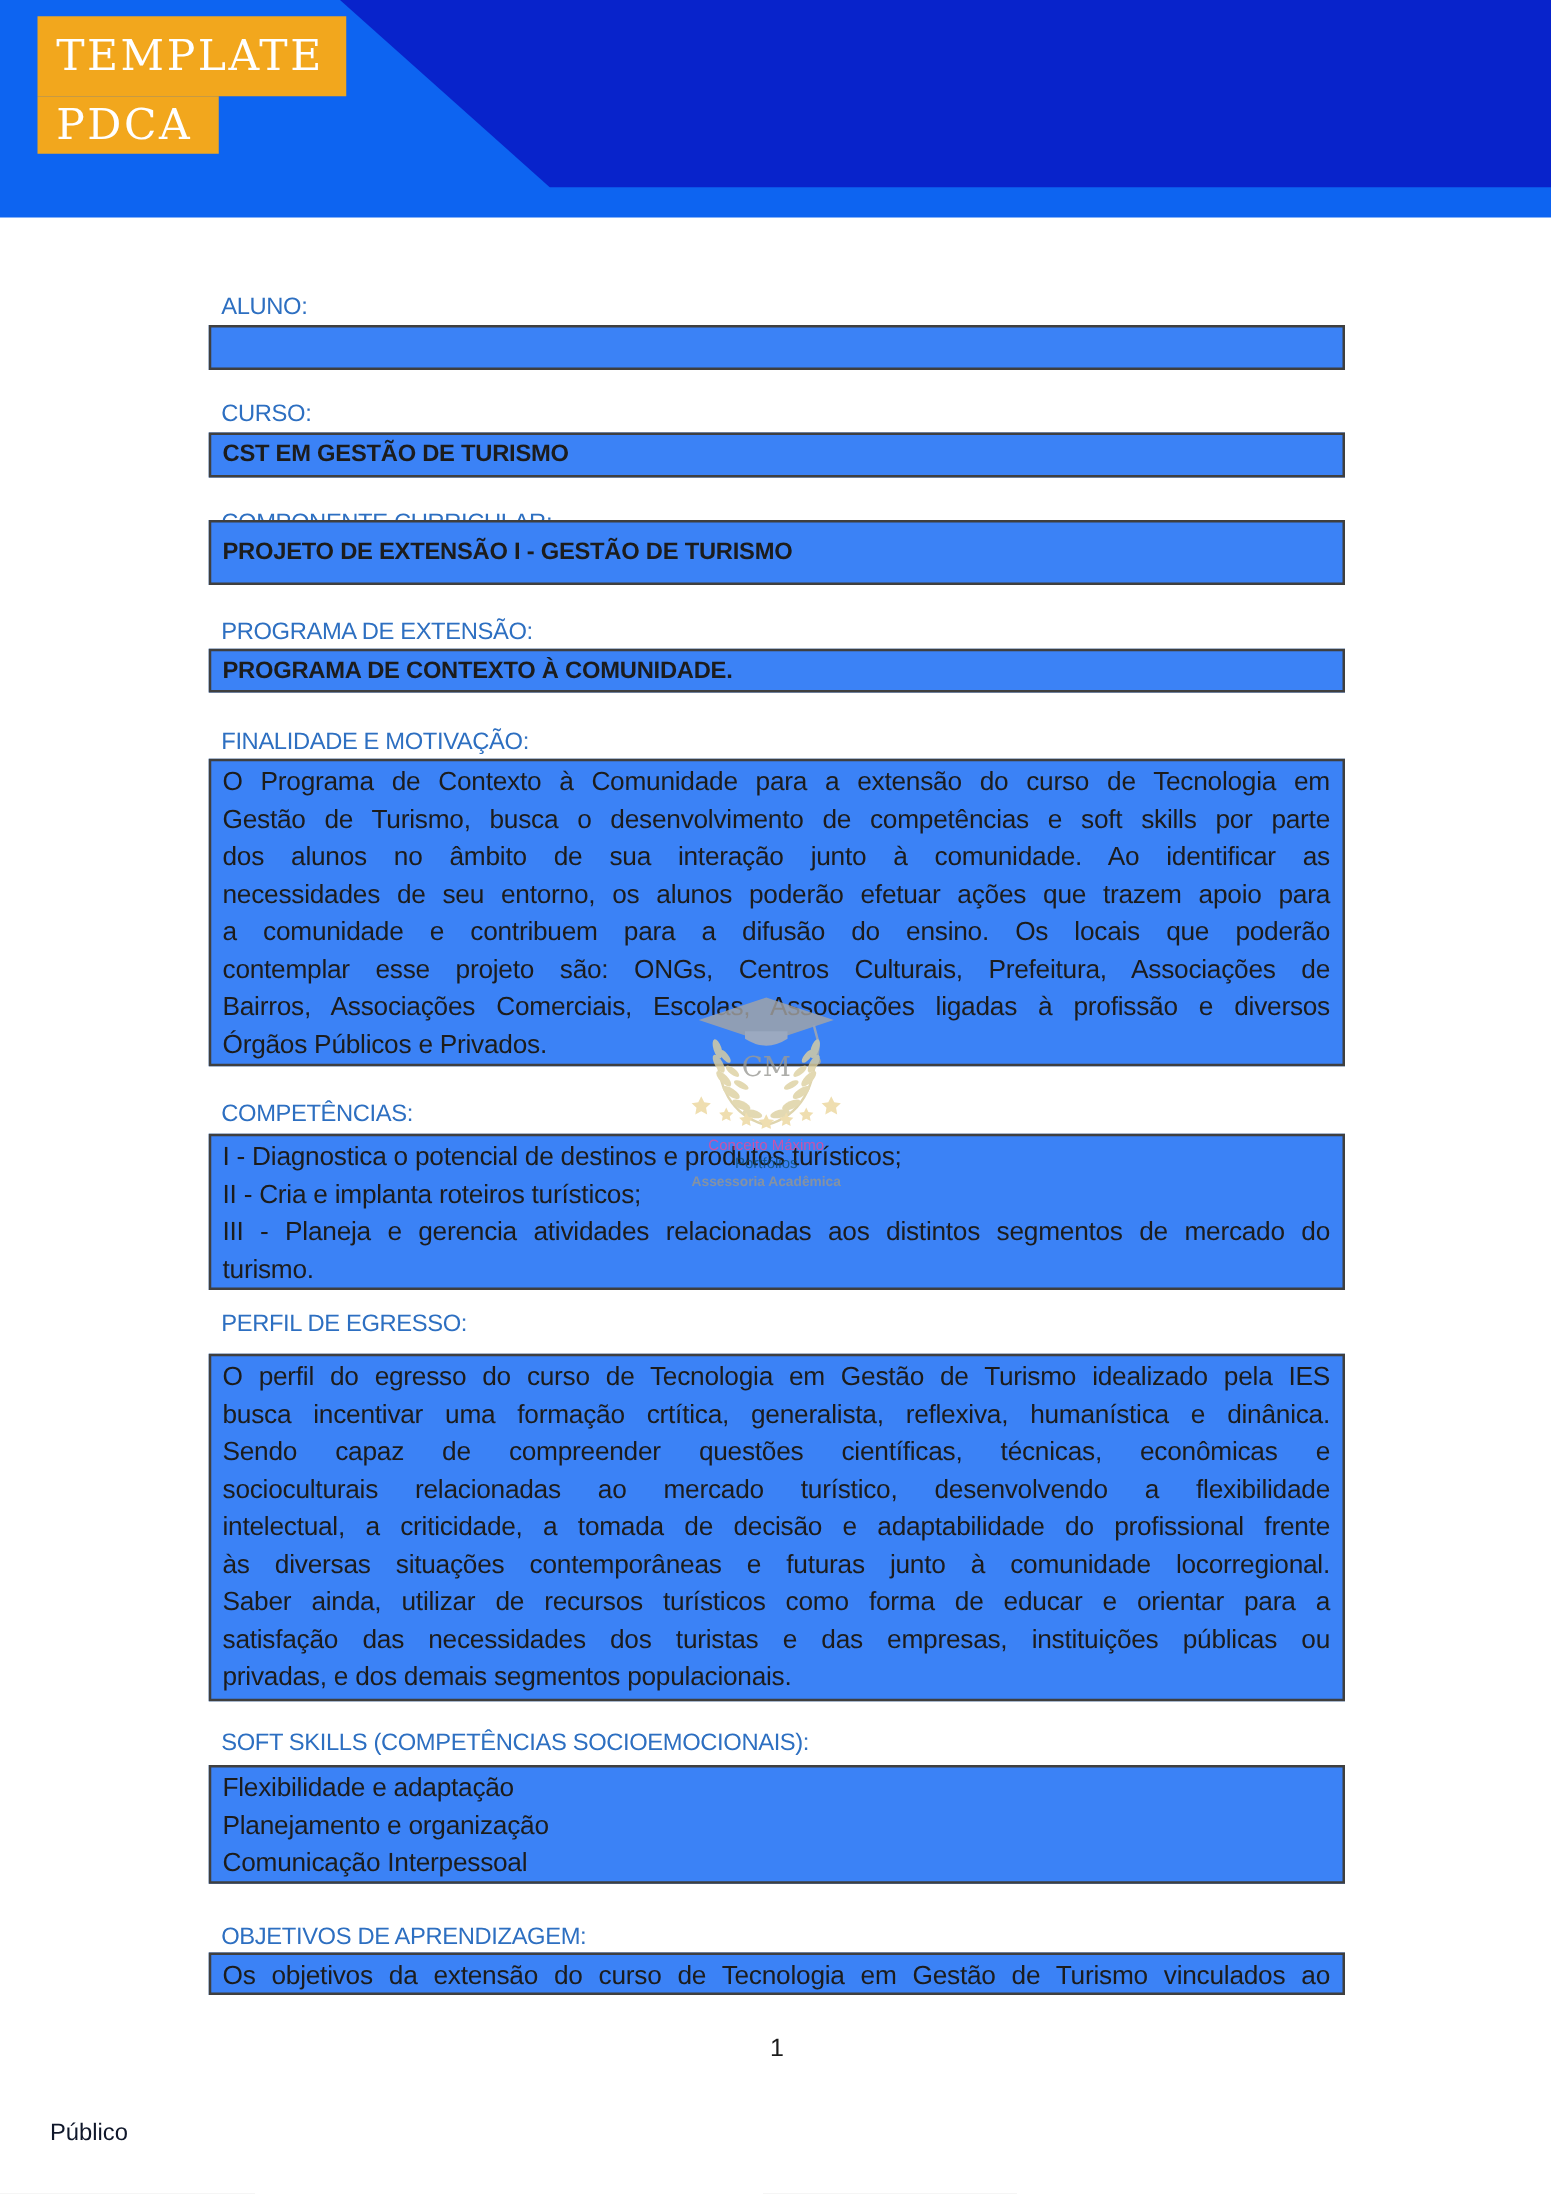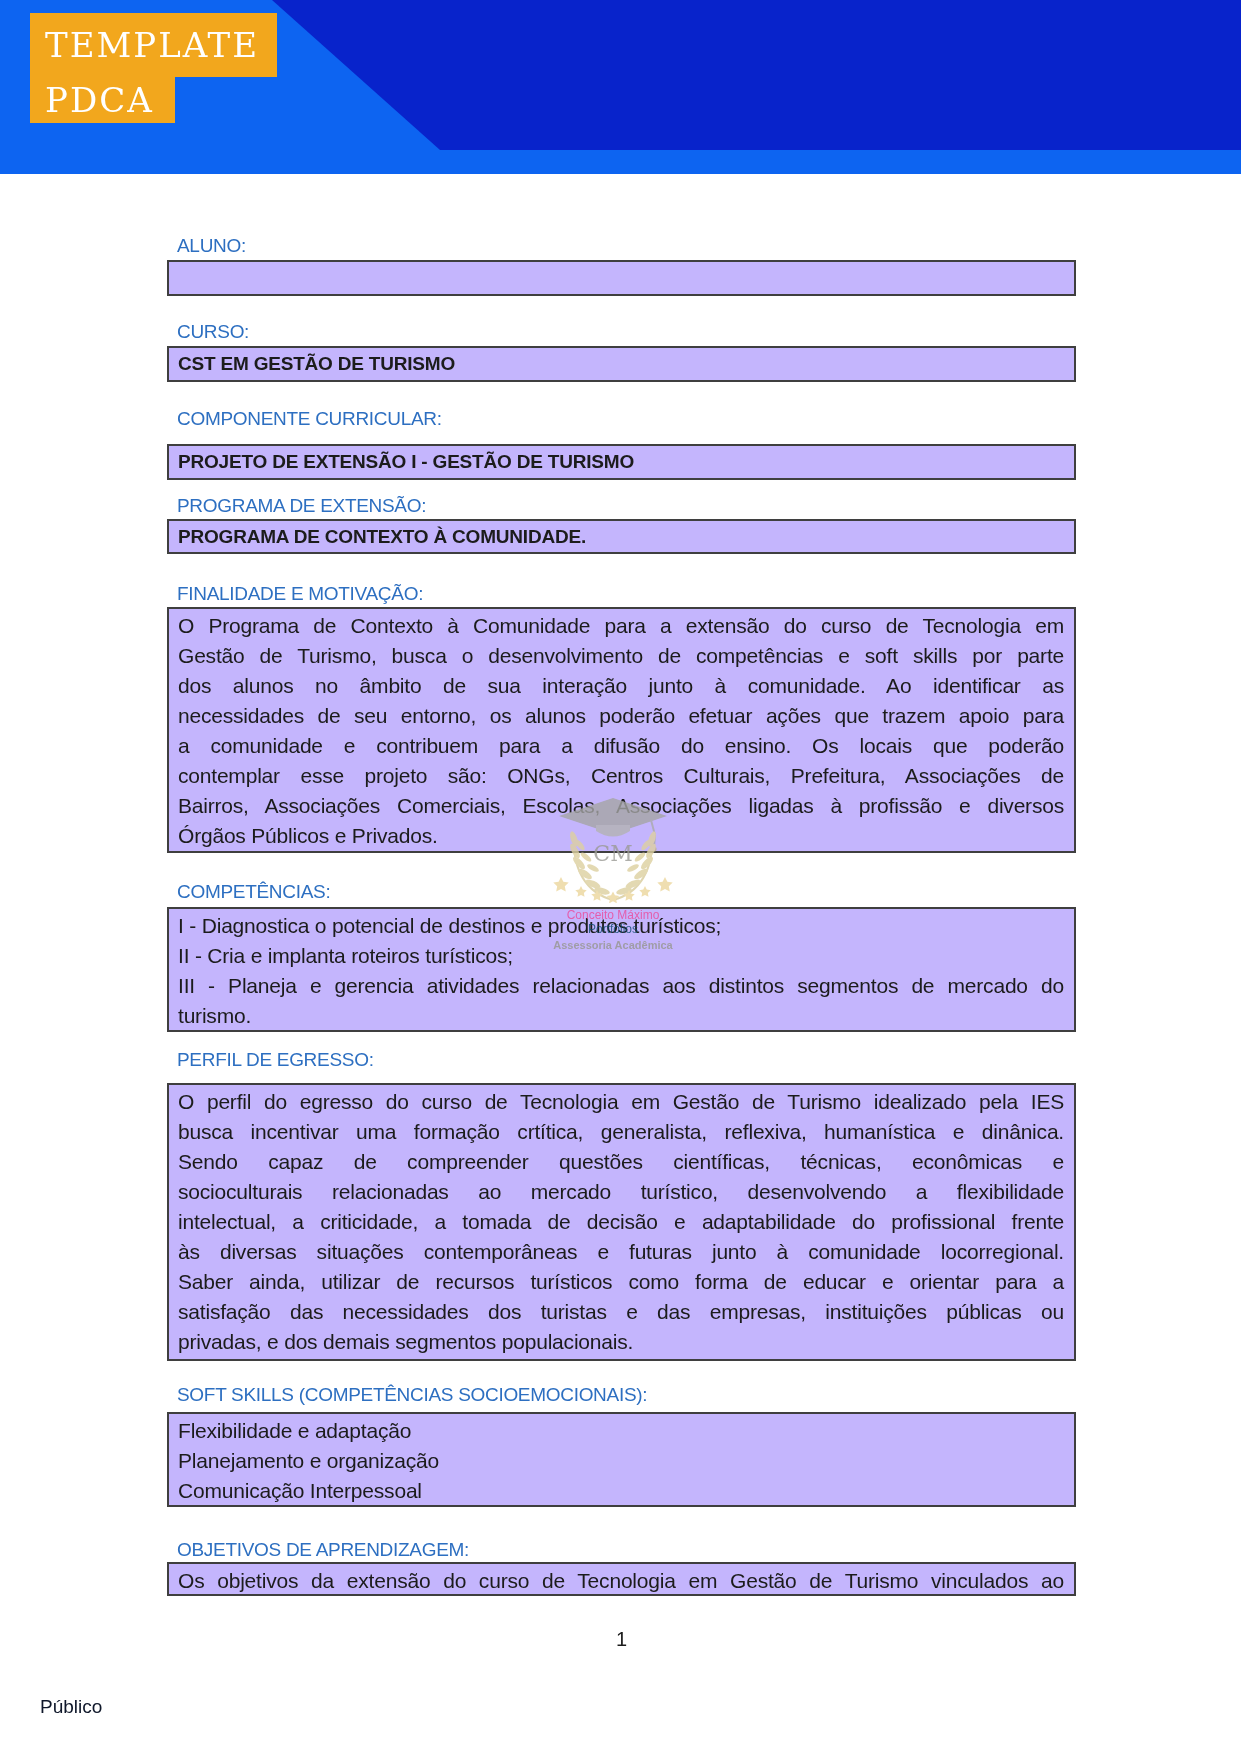--- a/index.html
+++ b/index.html
@@ -19,31 +19,31 @@
   }
   .logo-top{left:30px;top:13px;width:247px;height:64px;font-size:34px;padding-left:15px;box-sizing:border-box;}
   .logo-bottom{left:30px;top:77px;width:145px;height:46px;font-size:34px;padding-left:15px;box-sizing:border-box;}
   
   .flabel{
     position:absolute;left:177px;width:900px;height:20px;
     color:#2d6fc1;font-size:19px;line-height:20px;letter-spacing:-0.3px;
   }
   .fbox{
     position:absolute;left:167px;width:909px;box-sizing:border-box;
-    background:#c4b5fd;border:2px solid #3f3f3f;
+    background:#3b82f6;border:2px solid #3f3f3f;
   }
   .fbox.value{padding:0 9px;display:flex;align-items:center;
     font-weight:bold;font-size:19px;letter-spacing:-0.2px;}
   .fbox.para{padding:2px 10px 2px 9px;font-size:21px;letter-spacing:-0.2px;}
   .tline{text-align:justify;line-height:30px;}
   .tline.stretch{text-align-last:justify;}
   
   .p-aluno-l{top:236px;}      .p-aluno-b{top:260px;height:36px;}
   .p-curso-l{top:322px;}      .p-curso-b{top:346px;height:36px;}
-  .p-comp-l{top:409px;}       .p-comp-b{top:444px;height:36px;}
+  .p-comp-l{top:409px;}       .p-comp-b{top:416px;height:52px;}
   .p-prog-l{top:496px;}       .p-prog-b{top:519px;height:35px;}
   .p-fin-l{top:584px;}        .p-fin-b{top:607px;height:246px;}
   .p-compet-l{top:882px;}     .p-compet-b{top:907px;height:125px;}
   .p-perfil-l{top:1050px;}    .p-perfil-b{top:1083px;height:278px;}
   .p-soft-l{top:1385px;}      .p-soft-b{top:1412px;height:95px;}
   .p-obj-l{top:1540px;}       .p-obj-b{top:1562px;height:34px;}
   
   .watermark{position:absolute;left:538px;top:795px;width:150px;height:170px;
     opacity:0.8;pointer-events:none;z-index:30;text-align:center;}
   .wm-line1{font-size:12px;color:#ec4899;line-height:14px;margin-top:1px;}

